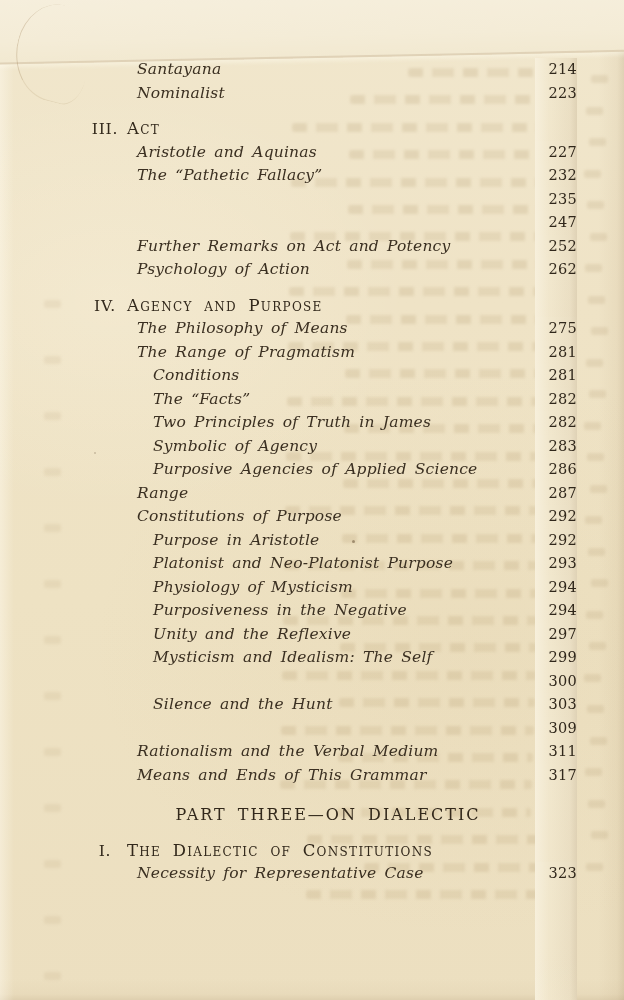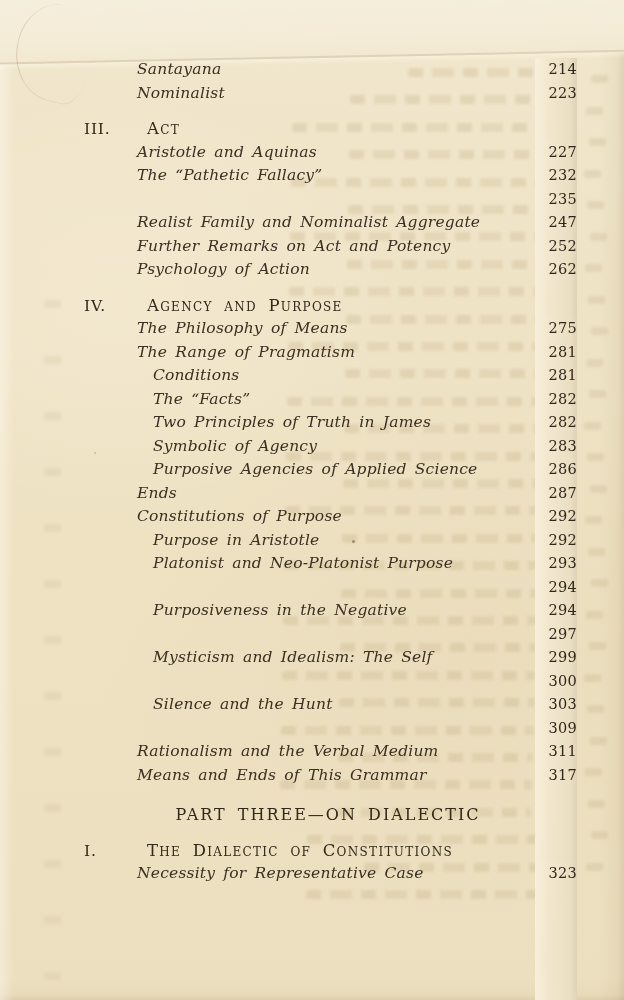--- a/index.html
+++ b/index.html
@@ -59,25 +59,25 @@
   }
   .lvl1 .label{margin-left:121px;}
   .lvl2 .label{margin-left:137px;}
   .row .page{
     margin-left:auto;margin-right:63px;width:42px;flex:0 0 auto;
     text-align:right;font-style:normal;font-size:14.5px;color:#30271b;
     letter-spacing:.3px;
   }
   .chapter{margin-top:12px;}
   .chapter .numeral{
-    width:42px;margin-left:68px;flex:0 0 auto;text-align:left;
+    width:42px;margin-left:68px;flex:0 0 auto;text-align:center;
     font-size:15.5px;color:#32281b;letter-spacing:.8px;
   }
   .chapter .ctitle{
-    margin-left:21px;font-variant:small-caps;font-size:16.5px;color:#32281b;
+    margin-left:1px;font-variant:small-caps;font-size:16.5px;color:#32281b;
     letter-spacing:1.3px;word-spacing:5px;white-space:nowrap;
   }
   .part{margin-top:16px;justify-content:center;}
   .part .ptitle{
     font-size:16px;color:#32281b;letter-spacing:2px;word-spacing:4px;white-space:nowrap;
   }
 </style>
 </head>
 <body>
 
@@ -176,21 +176,20 @@
         <span class="page">227</span>
       </div>
       <div class="row lvl1">
         <span class="label">The “Pathetic Fallacy”</span>
         <span class="page">232</span>
       </div>
       <div class="row lvl1">
         <span class="page">235</span>
       </div>
       <div class="row lvl1">
-        <span class="label">Realist Family and Nominalist Aggregate</span>
         <span class="page">247</span>
       </div>
       <div class="row lvl1">
         <span class="label">Further Remarks on Act and Potency</span>
         <span class="page">252</span>
       </div>
       <div class="row lvl1">
         <span class="label">Psychology of Action</span>
         <span class="page">262</span>
       </div>
@@ -220,43 +219,45 @@
       </div>
       <div class="row lvl2">
         <span class="label">Symbolic of Agency</span>
         <span class="page">283</span>
       </div>
       <div class="row lvl2">
         <span class="label">Purposive Agencies of Applied Science</span>
         <span class="page">286</span>
       </div>
       <div class="row lvl1">
-        <span class="label">Ends</span>
+        <span class="label">Range</span>
         <span class="page">287</span>
       </div>
       <div class="row lvl1">
         <span class="label">Constitutions of Purpose</span>
         <span class="page">292</span>
       </div>
       <div class="row lvl2">
         <span class="label">Purpose in Aristotle</span>
         <span class="page">292</span>
       </div>
       <div class="row lvl2">
         <span class="label">Platonist and Neo-Platonist Purpose</span>
         <span class="page">293</span>
       </div>
       <div class="row lvl2">
+        <span class="label">Physiology of Mysticism</span>
         <span class="page">294</span>
       </div>
       <div class="row lvl2">
         <span class="label">Purposiveness in the Negative</span>
         <span class="page">294</span>
       </div>
       <div class="row lvl2">
+        <span class="label">Unity and the Reflexive</span>
         <span class="page">297</span>
       </div>
       <div class="row lvl2">
         <span class="label">Mysticism and Idealism: The Self</span>
         <span class="page">299</span>
       </div>
       <div class="row lvl2">
         <span class="page">300</span>
       </div>
       <div class="row lvl2">

